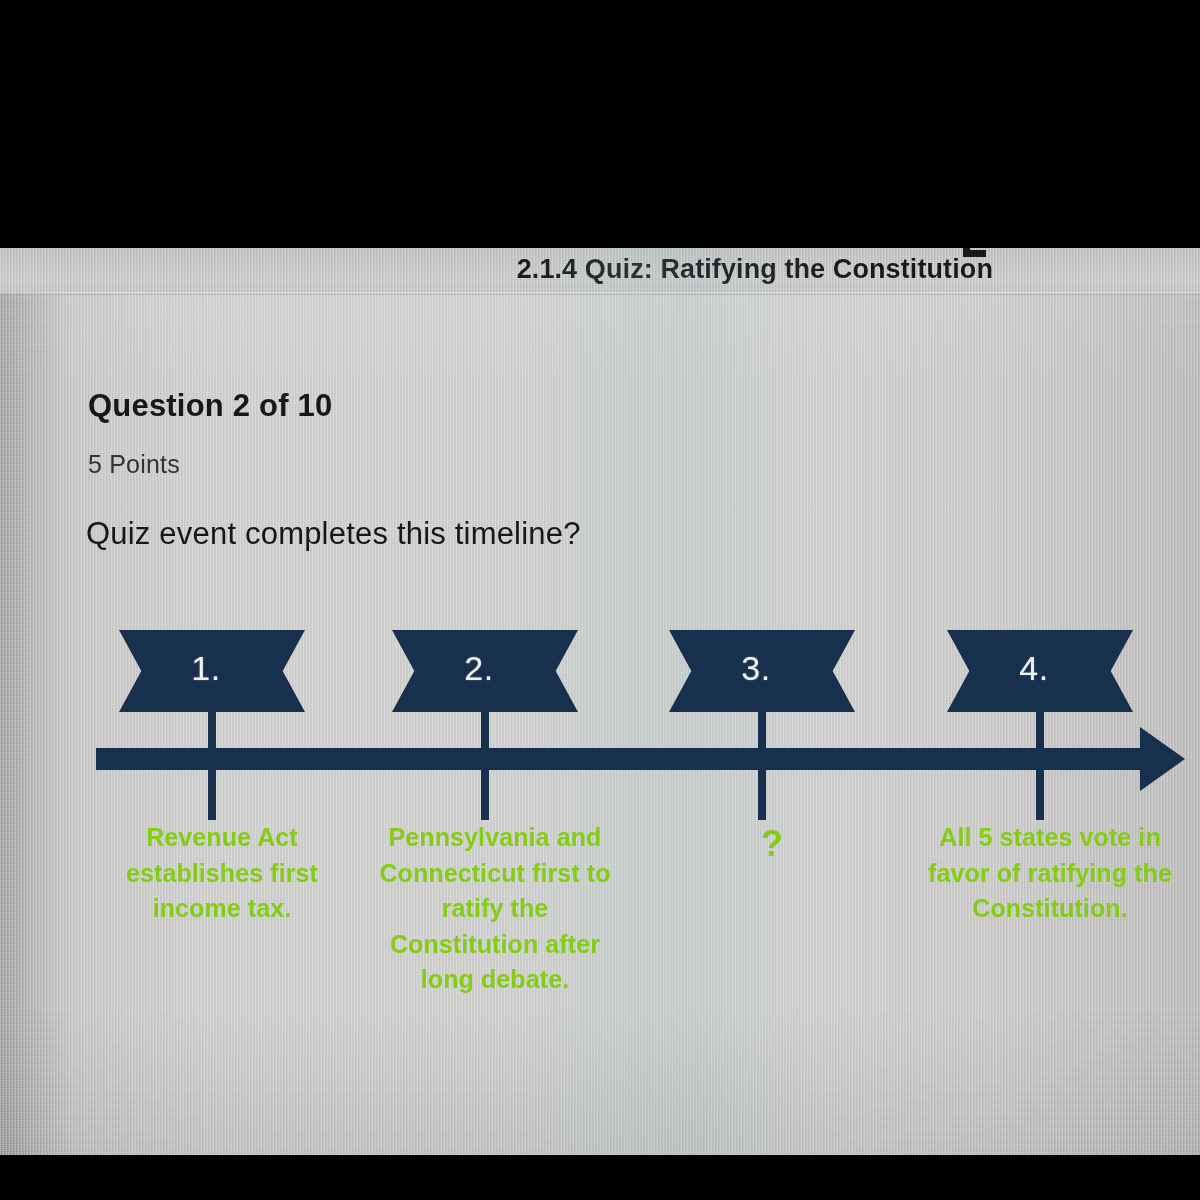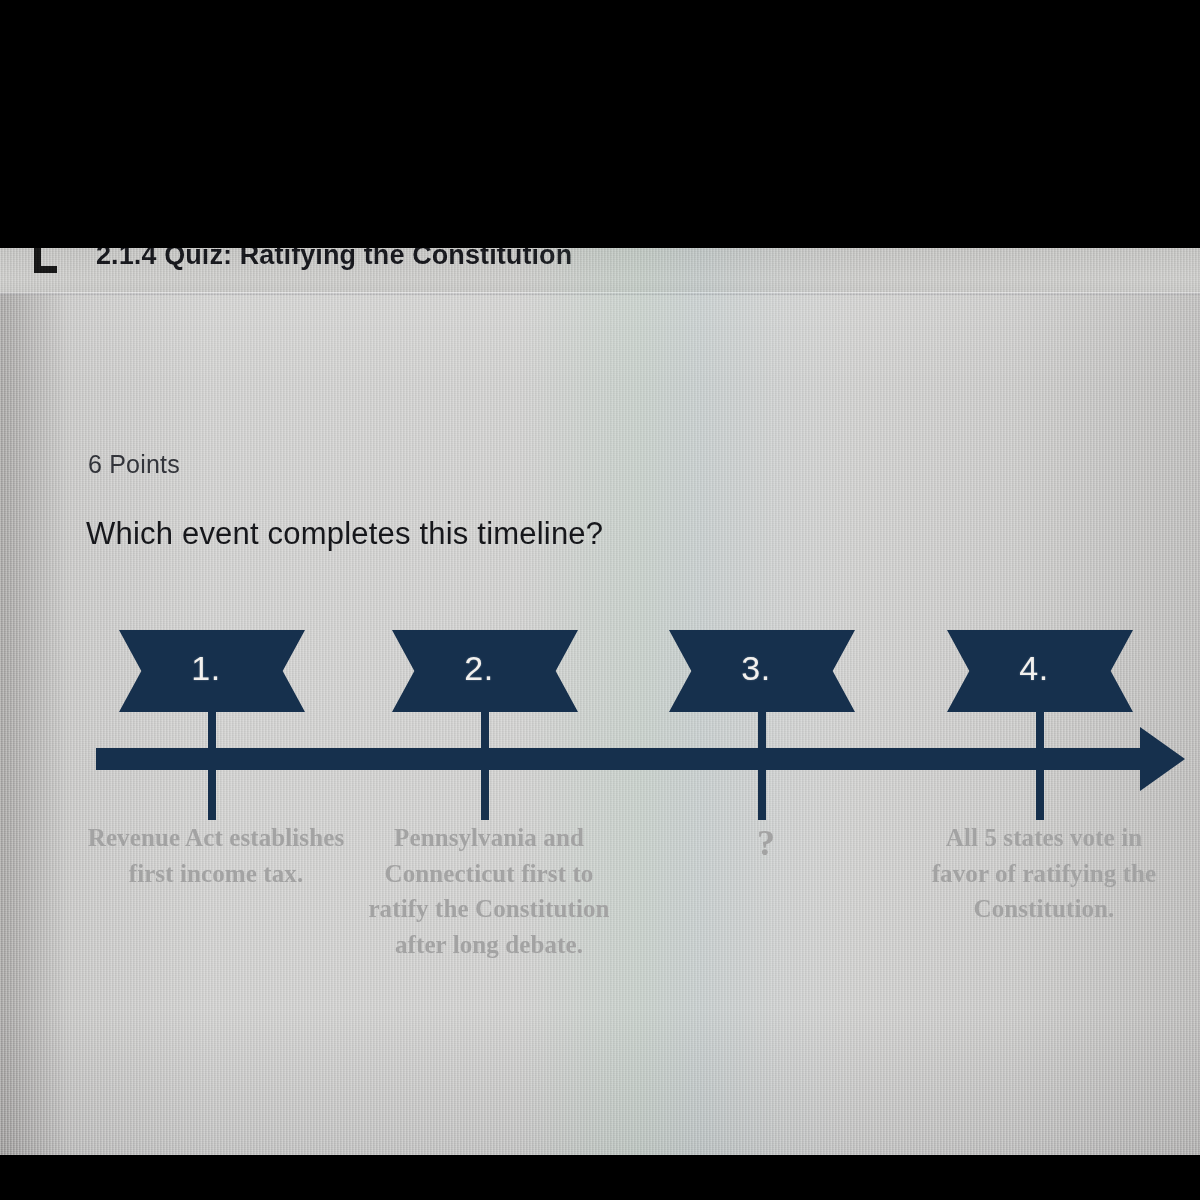--- a/index.html
+++ b/index.html
@@ -57,21 +57,21 @@
   }
 
   
   #app-header{
     position:absolute;left:0;top:0;width:1200px;height:44px;
     background:linear-gradient(180deg,#b9b9b6 0%,#c2c2bf 70%,#bdbdba 100%);
     overflow:hidden;
   }
   #header-inner{
     position:absolute;left:0;top:-24px;width:993px;height:62px;
-    display:flex;align-items:center;
+    display:flex;align-items:flex-end;flex-direction:column;
   }
   #back-icon{
     width:34px;height:30px;margin-left:30px;flex:0 0 auto;position:relative;
   }
   #back-icon::before{
     content:"";position:absolute;left:4px;top:2px;width:16px;height:24px;
     border-left:7px solid #151515;border-bottom:7px solid #151515;
   }
   #header-title{
     margin-left:32px;font-size:27px;font-weight:bold;color:#15161a;
@@ -126,23 +126,23 @@
     color:#f3f1ee;font-size:34px;font-weight:500;
     transform:translate(-6px,-3px);
     letter-spacing:.5px;
     text-shadow:0 0 2px rgba(255,255,255,.35);
   }
   .tick{
     position:absolute;left:50%;top:80px;width:8px;height:110px;
     margin-left:-4px;background:#16304d;
   }
   .caption{
-    position:absolute;top:190px;left:4px;width:100%;
+    position:absolute;top:190px;left:10px;width:100%;
     text-align:center;font-size:25px;line-height:1.42;
-    font-weight:bold;color:#a3a3a3;letter-spacing:.1px;font-family:Liberation Serif, serif;
+    font-weight:bold;color:#84cc16;letter-spacing:.1px;
   }
   .caption.qmark{font-size:36px;font-weight:bold;top:188px;}
 
   
   #slot-1{left:82px;}
   #slot-2{left:355px;}
   #slot-3{left:632px;}
   #slot-4{left:910px;}
 
   
@@ -165,22 +165,23 @@
         <span id="back-icon"></span>
         <span id="header-title">2.1.4 Quiz: Ratifying the Constitution</span>
       </div>
     </div>
     <div id="header-rule"></div>
 
     <div id="moire"></div>
     <div id="fringe"></div>
   </div>
 
-  <div id="q-points">6 Points</div>
-  <div id="q-text">Which event completes this timeline?</div>
+  <div id="q-num">Question 2 of 10</div>
+  <div id="q-points">5 Points</div>
+  <div id="q-text">Quiz event completes this timeline?</div>
 
   <div id="timeline">
 
     <div id="axis"></div>
     <div id="axis-arrow"></div>
 
     <div class="slot" id="slot-1">
       <div class="banner">
         <span class="banner-num">1.</span>
       </div>

